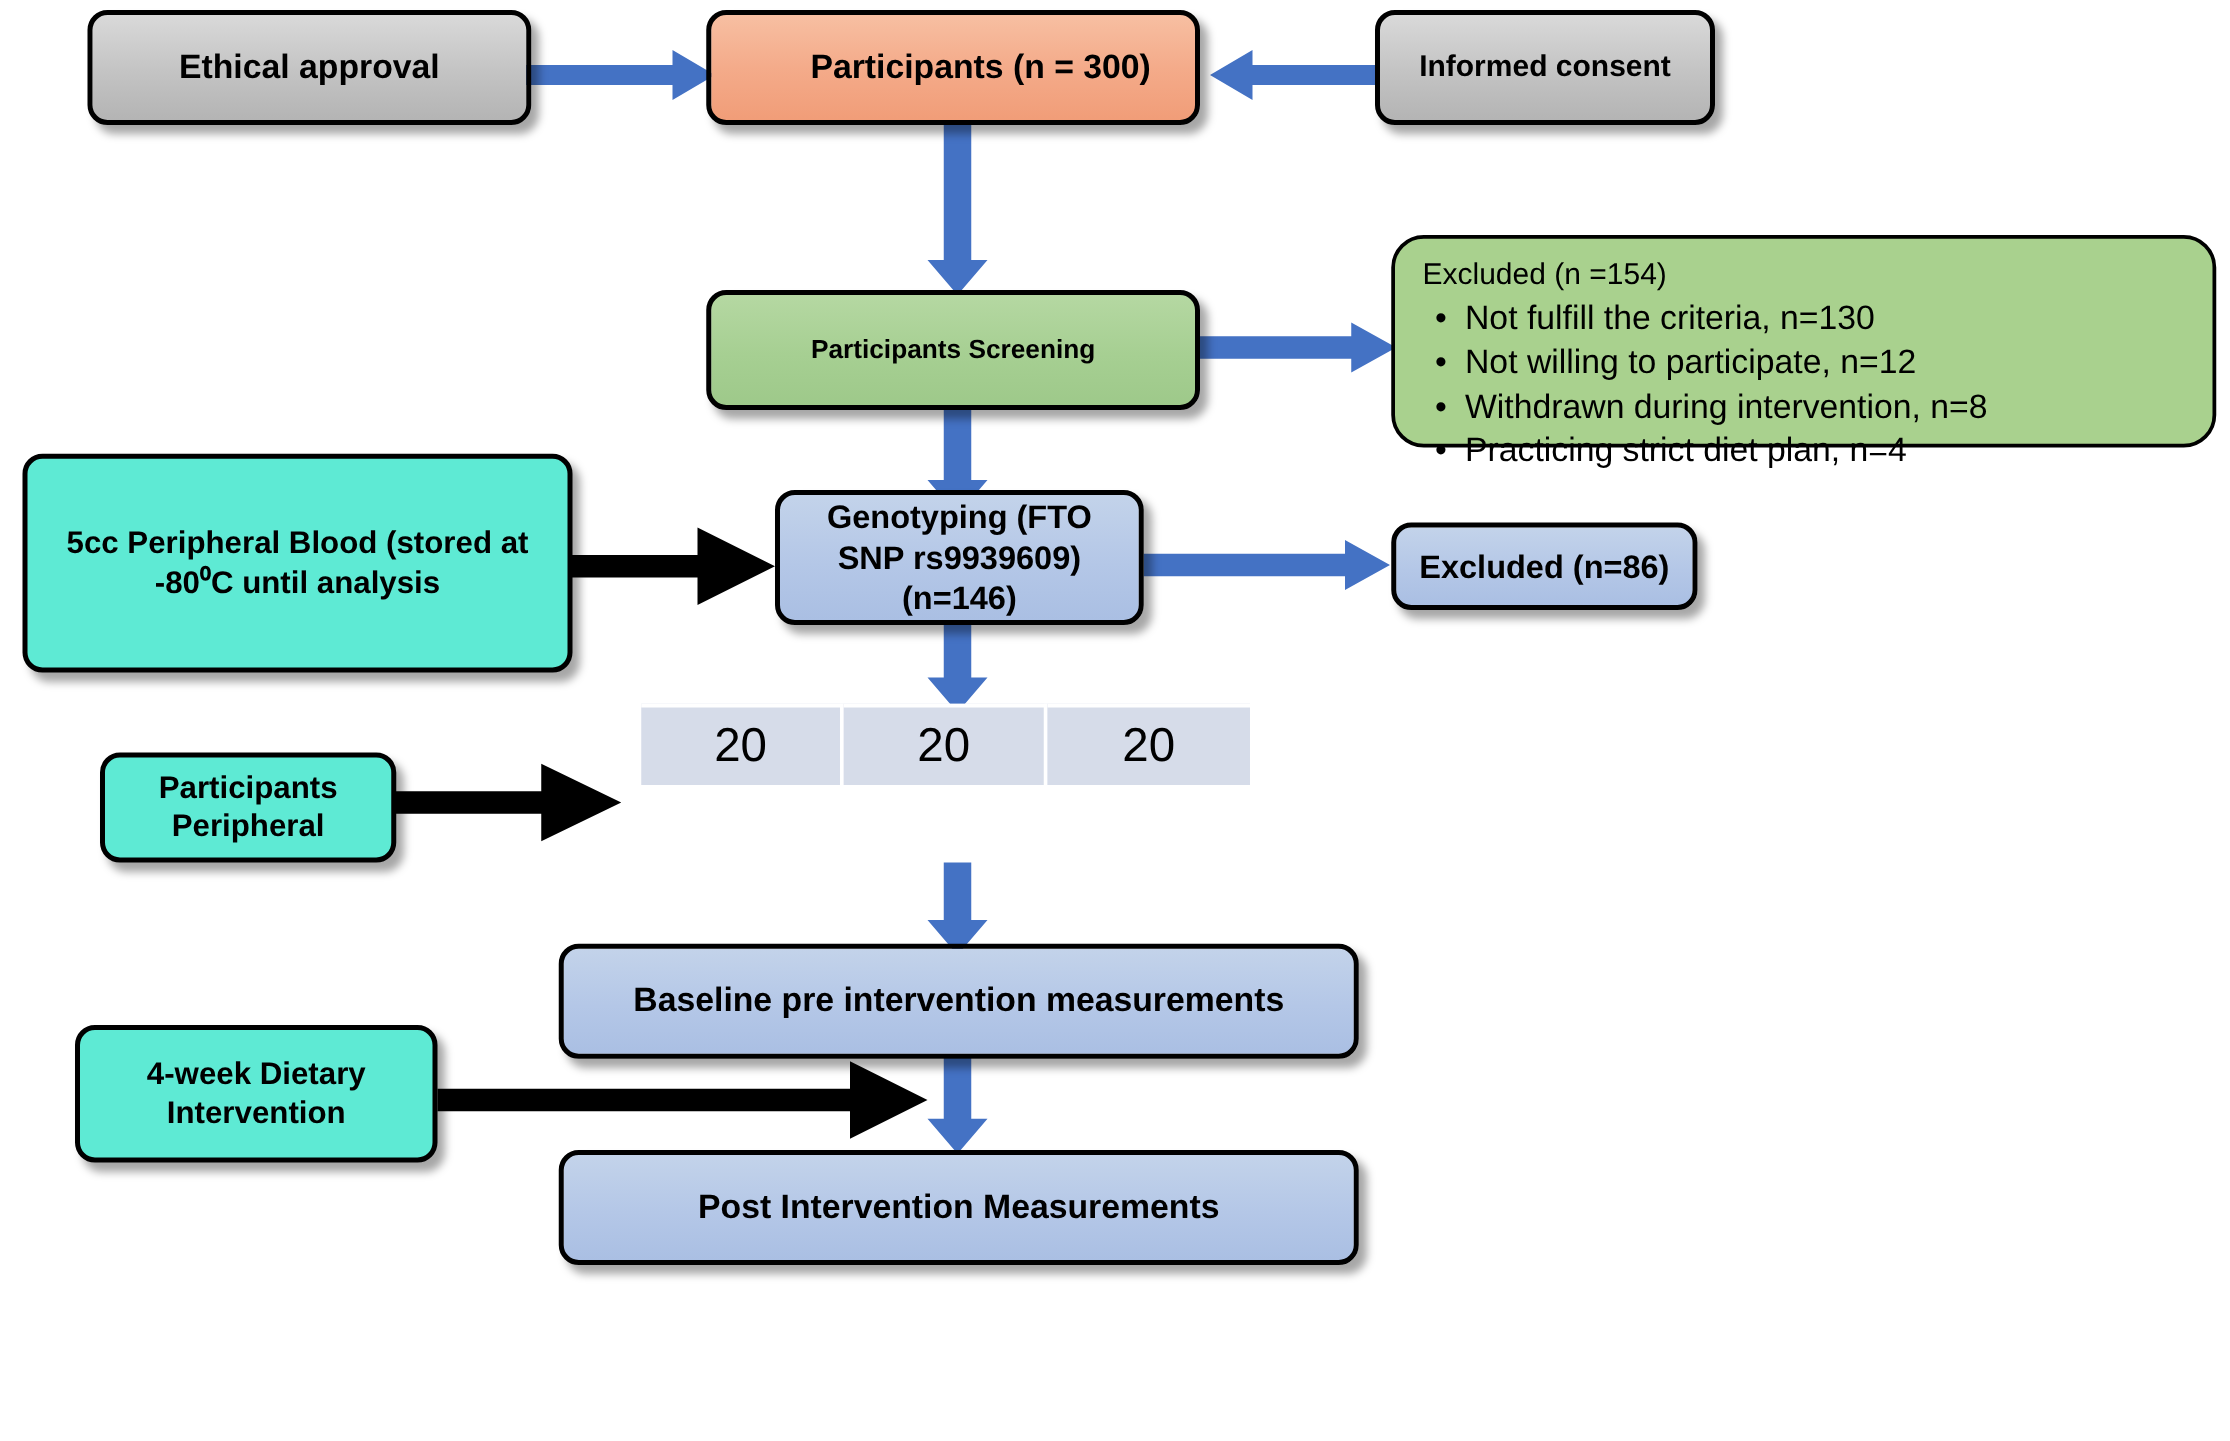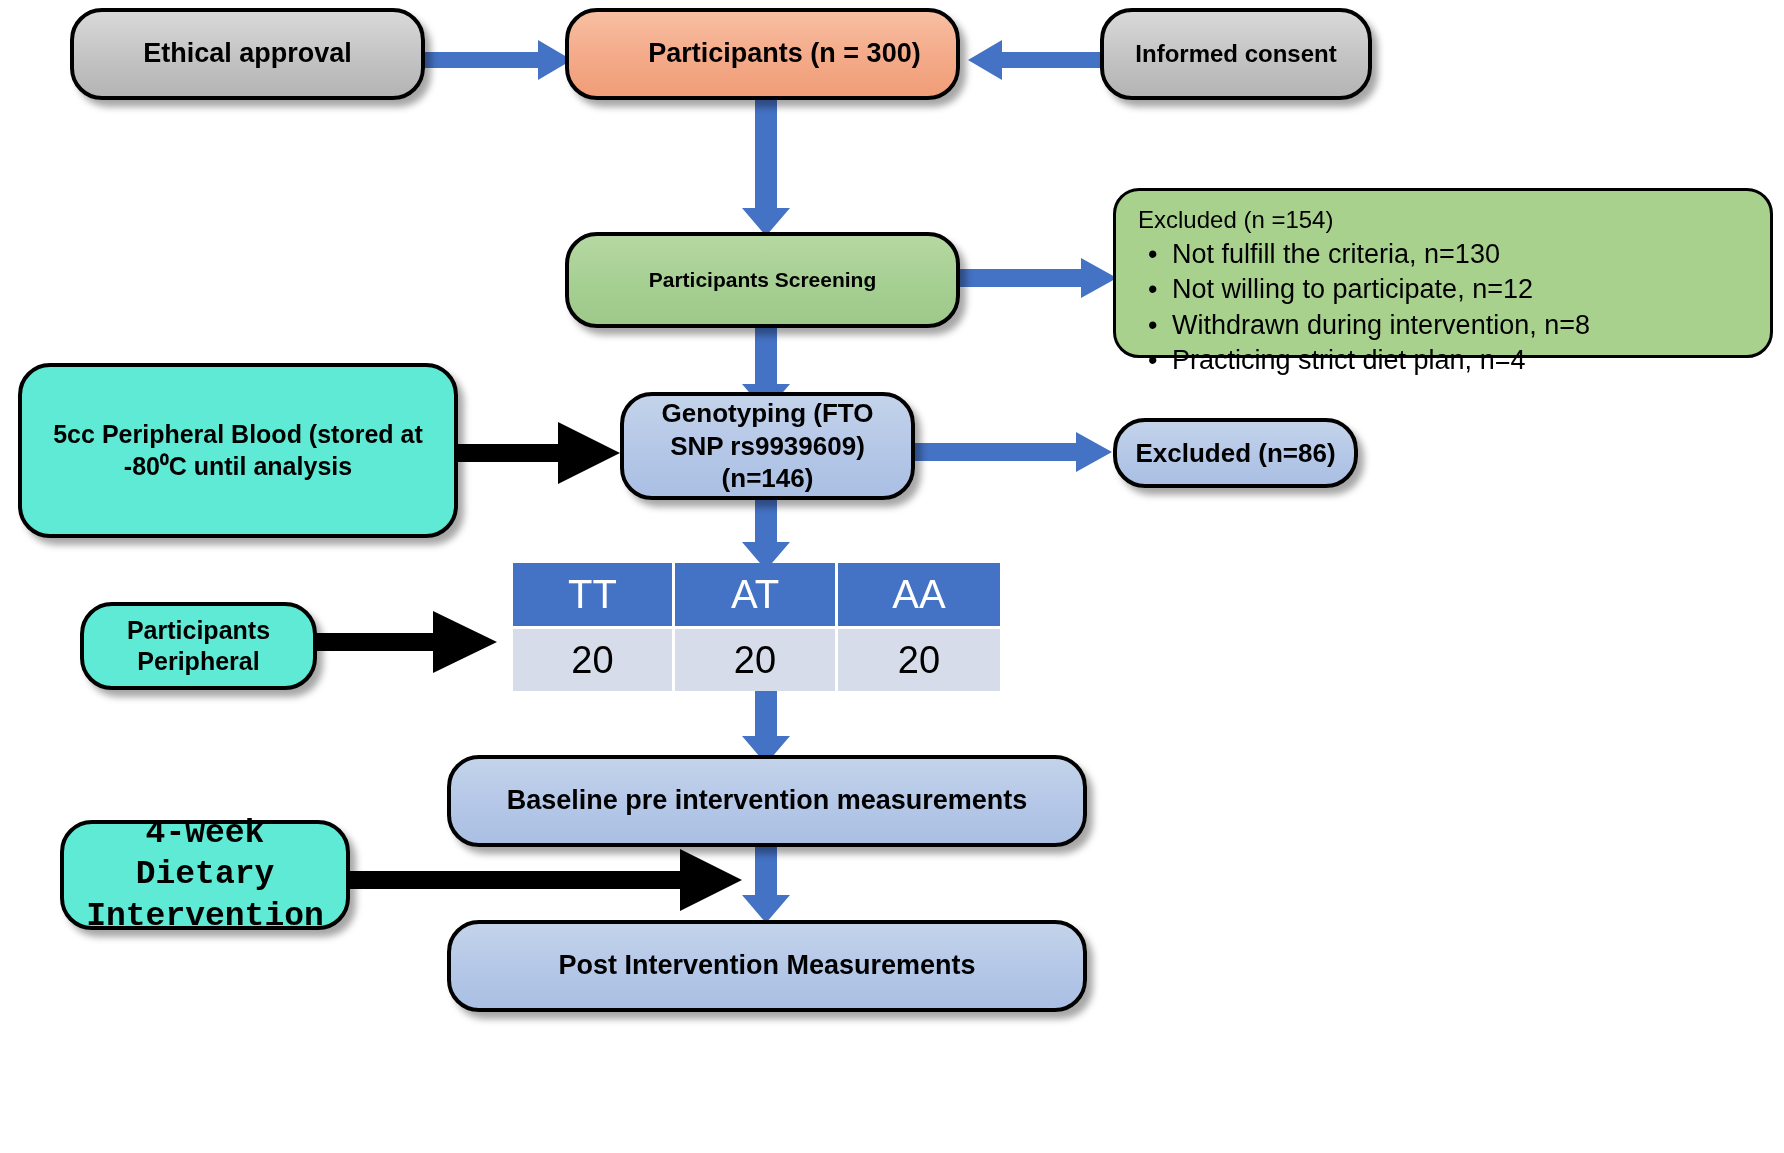--- a/index.html
+++ b/index.html
@@ -22,21 +22,21 @@
     box-sizing: border-box;
     display: flex;
     align-items: center;
     justify-content: center;
     text-align: center;
     color: #000000;
     font-weight: bold;
     line-height: 1.25;
   }
   .rounded {
-    border-radius: 32px;
+    border-radius: 16px;
     border: 4px solid #000000;
     box-shadow: 6px 7px 7px rgba(0,0,0,0.35);
   }
   .grey-box {
     background: linear-gradient(180deg, #d9d9d9 0%, #c3c3c3 55%, #b4b4b4 100%);
   }
   .orange-box {
     background: linear-gradient(180deg, #f7bfa2 0%, #f4ab8a 50%, #f19d78 100%);
   }
   .green-box {
@@ -240,40 +240,35 @@
   <div class="node rounded blue-box" style="left:620px; top:392px; width:295px; height:108px; font-size:26px;">
     <span class="label">Genotyping (FTO SNP rs9939609) (n=146)</span>
   </div>
 
   <div class="node rounded blue-box" style="left:1113px; top:418px; width:245px; height:70px; font-size:26px;">
     <span class="label">Excluded (n=86)</span>
   </div>
 
   <div id="genotype-table" style="left:513px; top:563px; width:487px;">
     <div class="gt-row">
-      <div class="gt-head-cell" style="width:162px;height:63px;">TT</div>
-      <div class="gt-head-cell" style="width:163px;height:63px;">AT</div>
-      <div class="gt-head-cell" style="width:162px;height:63px;">AA</div>
-    </div>
-    <div class="gt-row">
       <div class="gt-body-cell" style="width:162px;height:65px;">20</div>
       <div class="gt-body-cell" style="width:163px;height:65px;">20</div>
       <div class="gt-body-cell" style="width:162px;height:65px;">20</div>
     </div>
   </div>
 
   <div class="node rounded white-box" style="left:80px; top:602px; width:237px; height:88px; font-size:25px;">
     <span class="label">Participants Peripheral</span>
   </div>
 
   <div class="node rounded blue-box" style="left:447px; top:755px; width:640px; height:92px; font-size:27px;">
     <span class="label">Baseline pre intervention measurements</span>
   </div>
 
-  <div class="node rounded white-box" style="left:60px; top:820px; width:290px; height:110px; font-size:33px;font-family:Liberation Mono, monospace;">
+  <div class="node rounded white-box" style="left:60px; top:820px; width:290px; height:110px; font-size:25px;">
     <span class="label">4-week Dietary Intervention</span>
   </div>
 
   <div class="node rounded blue-box" style="left:447px; top:920px; width:640px; height:92px; font-size:27px;">
     <span class="label">Post Intervention Measurements</span>
   </div>
 
 </div>
 
 </body></html>

